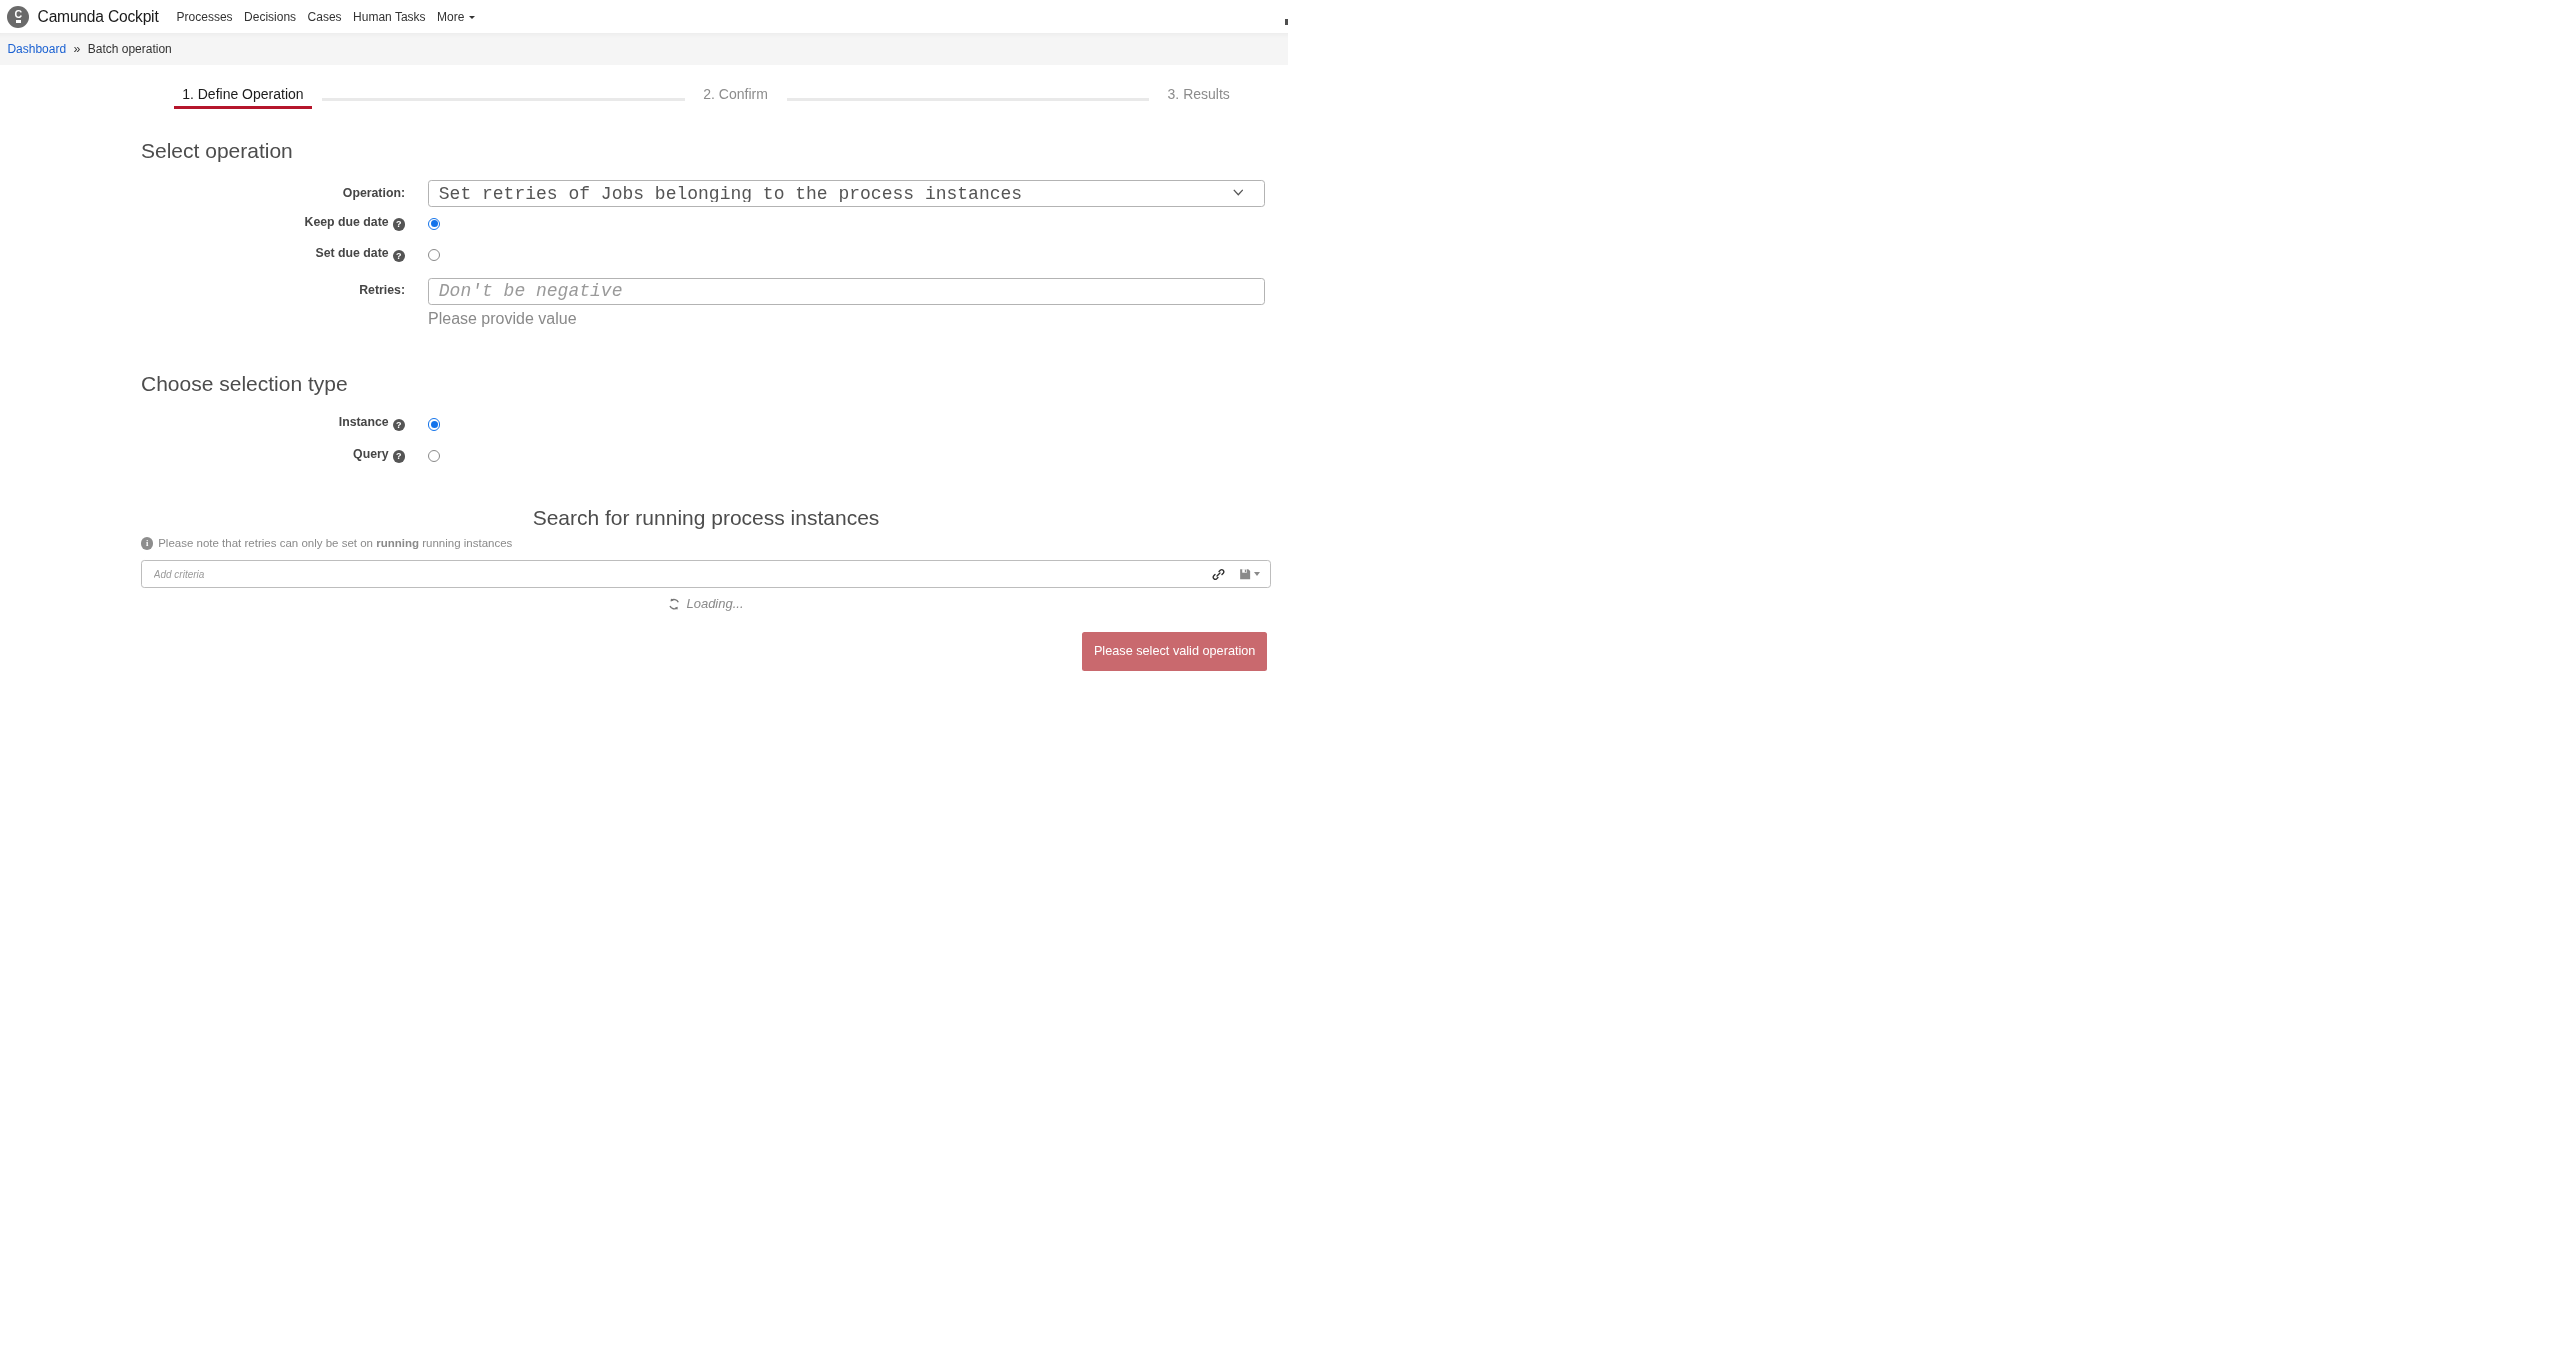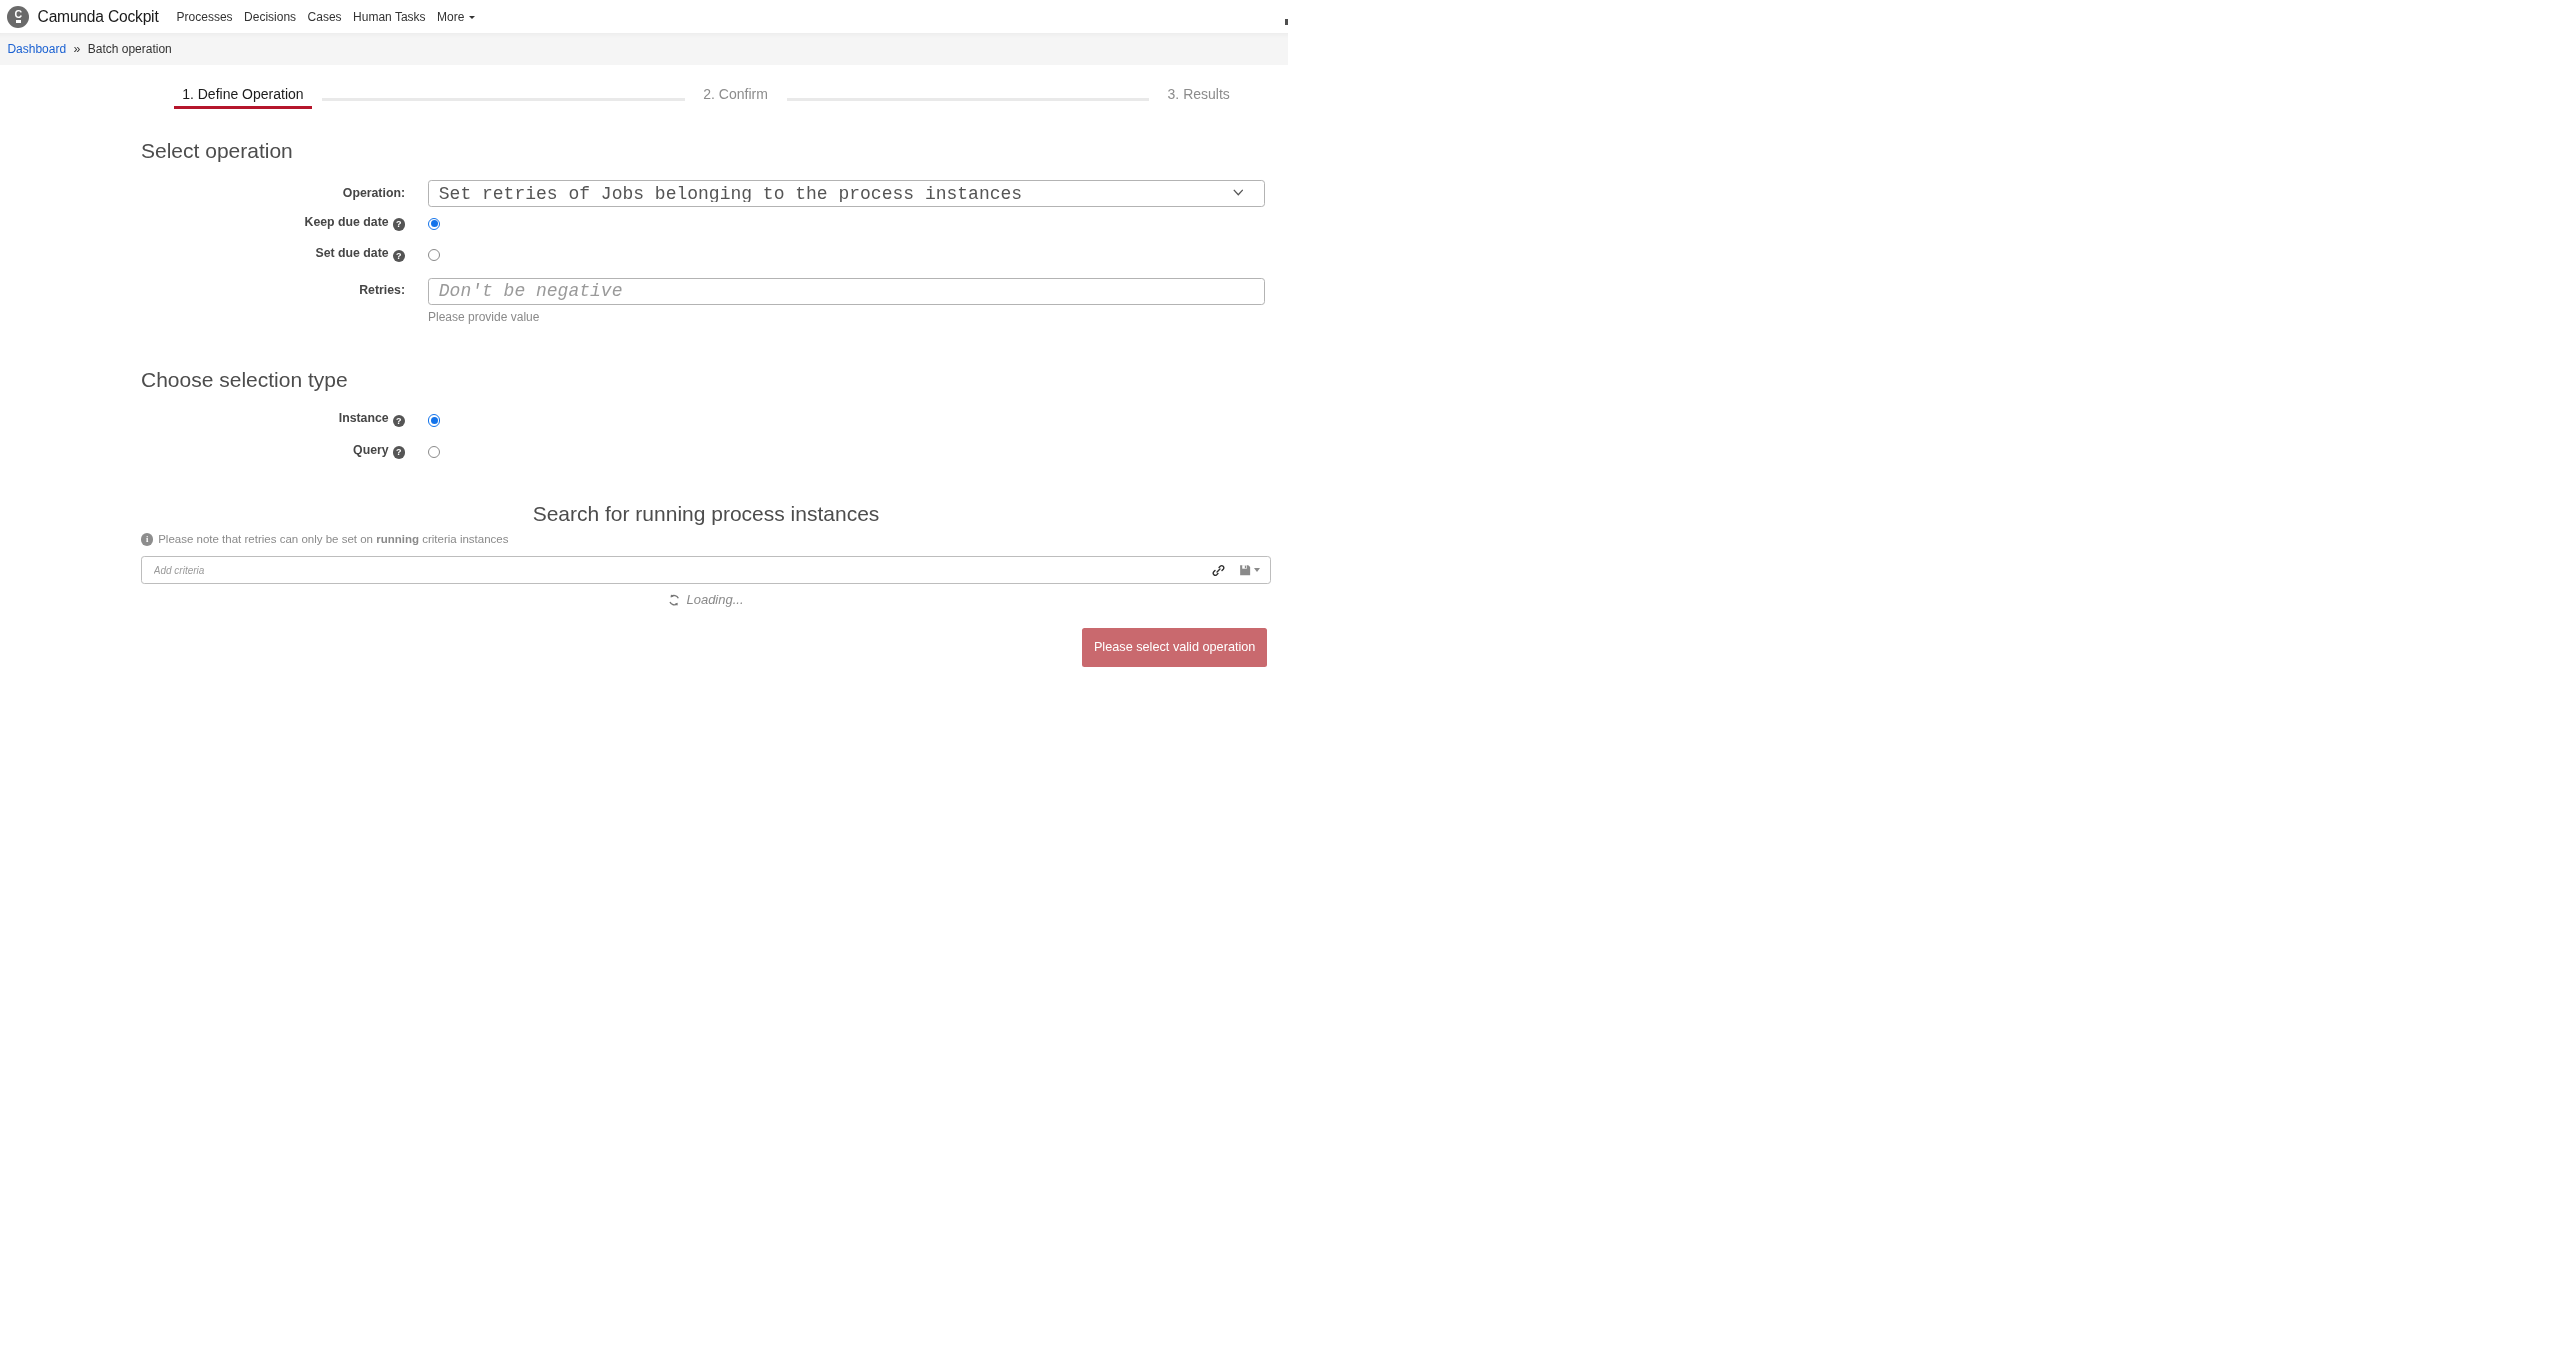--- a/index.html
+++ b/index.html
@@ -45,21 +45,21 @@
   .fcontrol { flex:1; position:relative; padding-right:5.7px; }
   .help-icon { display:inline-block; width:12.3px; height:12.3px; border-radius:50%; background:#555; color:#fff;
     font-size:9px; font-weight:700; line-height:12.3px; text-align:center; margin-left:4.1px; vertical-align:-1.6px; cursor:default; }
   .select-wrap { position:relative; }
   select.ctl, input.ctl {
     width:100%; height:27px; font-size:18px; color:#555; padding:3.3px 9.8px; border:0.8px solid #b3b3b3;
     border-radius:3.3px; background:#fff; font-family:Liberation Mono, monospace; appearance:none; -webkit-appearance:none; outline:none;
   }
   .select-caret { position:absolute; right:22px; top:9px; pointer-events:none; line-height:0; }
   input.ctl::placeholder { color:#9a9a9a; font-style:italic; opacity:1; }
-  .help-block { margin-top:4.9px; font-size:12px; color:#8a8a8a; }
+  .help-block { margin-top:4.9px; font-size:16px; color:#8a8a8a; }
   
   .radio { display:inline-block; width:12.3px; height:12.3px; border:0.8px solid #8a8a8a; border-radius:50%; background:#fff; vertical-align:middle; cursor:pointer; }
   .radio.checked { border:1.6px solid #1273eb; position:relative; }
   .radio.checked::after { content:""; position:absolute; left:1.6px; top:1.6px; right:1.6px; bottom:1.6px; border-radius:50%; background:#1273eb; }
   
   .note { display:flex; align-items:center; gap:4.9px; font-size:11.5px; color:#8a8a8a; margin:0 0 10.6px 0; }
   .info-icon { display:inline-flex; align-items:center; justify-content:center; width:12.3px; height:12.3px; border-radius:50%;
     background:#8d8d8d; color:#fff; font-size:8.6px; font-weight:700; font-family:"Liberation Serif", serif; flex:0 0 12.3px; }
   .note b { color:#8a8a8a; }
   .search-box { display:flex; align-items:center; height:28px; border:0.8px solid #bdbdbd; border-radius:3.3px; background:#fff; padding:0 9.8px; }
@@ -161,21 +161,21 @@
       <label class="flabel"><span>Query</span><span class="help-icon">?</span></label>
       <div class="fcontrol"><span class="radio"></span></div>
     </div>
   </section>
 
   <section>
     <h2 class="h2-search">Search for running process instances</h2>
 
     <p class="note">
       <span class="info-icon">i</span>
-      <span><span>Please note that retries can only be set on</span> <b>running</b> <span>criteria instances</span></span>
+      <span><span>Please note that retries can only be set on</span> <b>running</b> <span>running instances</span></span>
     </p>
 
     <div class="search-box">
       <input type="text" placeholder="Add criteria" style="">
       <span class="icon-btn link-btn">
         <svg width="13" height="13" viewBox="0 0 16 16" fill="none" stroke="#2f2f2f" stroke-width="1.7" stroke-linecap="round">
           <path d="M6.2 9.8 L9.8 6.2"></path>
           <path d="M8.7 4.3 l1.5-1.5 a2.55 2.55 0 0 1 3.6 3.6 L12.3 7.9"></path>
           <path d="M7.3 11.7 L5.8 13.2 a2.55 2.55 0 0 1 -3.6 -3.6 L3.7 8.1"></path>
         </svg>

